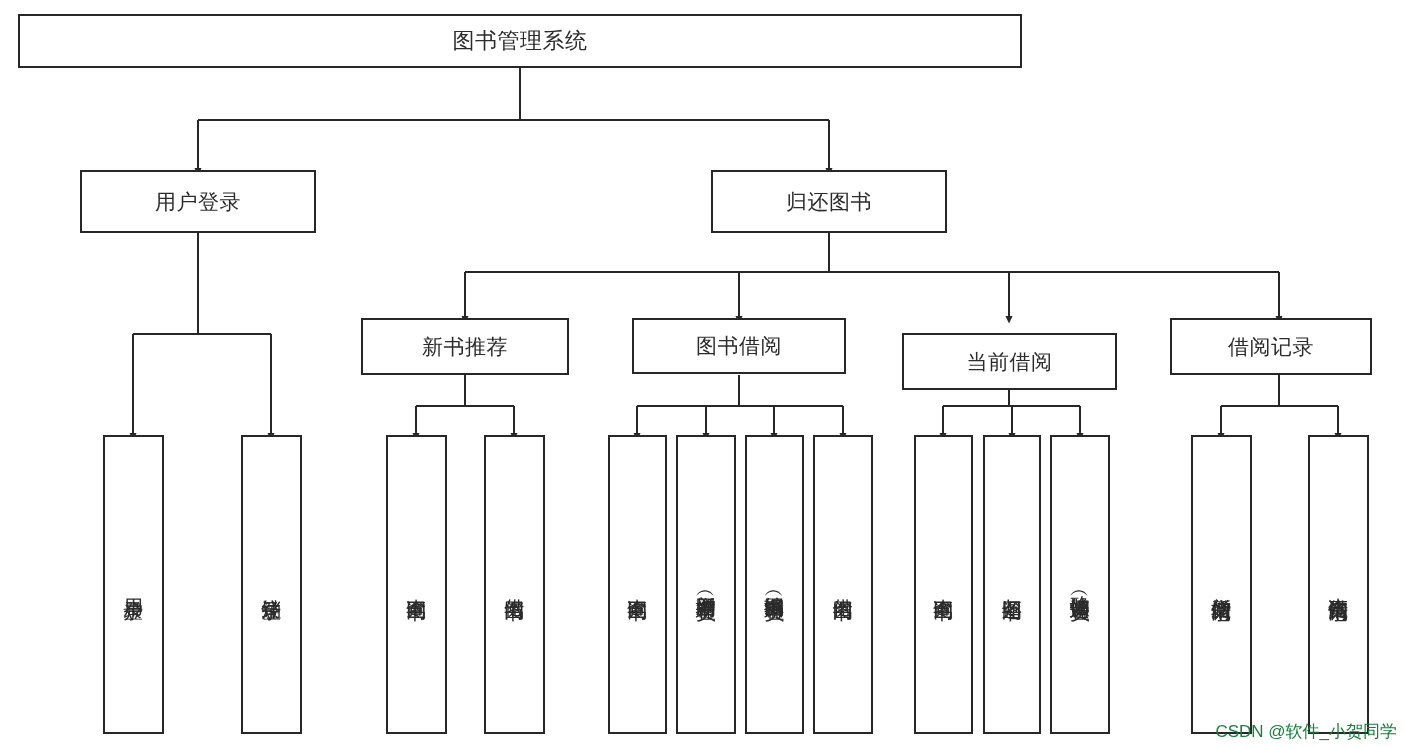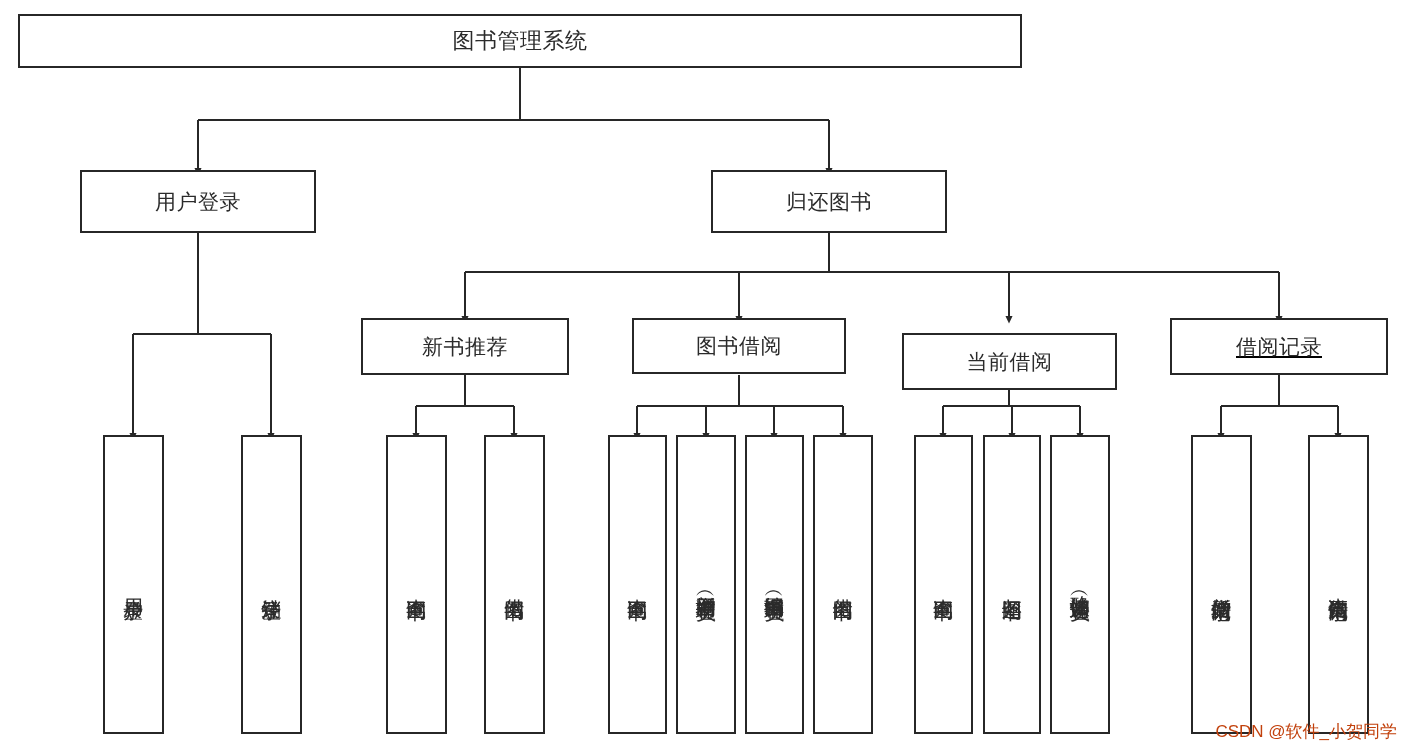--- a/index.html
+++ b/index.html
@@ -53,21 +53,21 @@
     white-space: normal;
     max-height: 290px;
   }
   .node.root .label { font-size: 22px; }
 
   #watermark {
     position: absolute;
     right: 8px;
     bottom: 4px;
     font-size: 17px;
-    color: #c2410c;
+    color: #15803d;
     white-space: nowrap;
     pointer-events: none;
     font-family: "Liberation Sans", "DejaVu Sans", sans-serif;
   }
 </style>
 </head>
 <body>
 
 <div id="diagram-root">
   <svg class="edges" viewBox="0 0 1405 747" xmlns="http://www.w3.org/2000/svg" id="edge-svg">
@@ -139,21 +139,21 @@
       </div>
       <div class="node" style="left: 361px; top: 318px; width: 208px; height: 57px;">
         <span class="label">新书推荐</span>
       </div>
       <div class="node" style="left: 632px; top: 318px; width: 214px; height: 56px;">
         <span class="label">图书借阅</span>
       </div>
       <div class="node" style="left: 902px; top: 333px; width: 215px; height: 57px; align-items: center;">
         <span class="label">当前借阅</span>
       </div>
-      <div class="node" style="left: 1170px; top: 318px; width: 218px; height: 57px; text-decoration: underline;">
+      <div class="node" style="left: 1170px; top: 318px; width: 202px; height: 57px;">
         <span class="label">借阅记录</span>
       </div>
       <div class="node vertical" style="left: 103px; top: 435px; width: 61px; height: 299px;">
         <span class="label">用户登录</span>
       </div>
       <div class="node vertical" style="left: 241px; top: 435px; width: 61px; height: 299px;">
         <span class="label">注销登录</span>
       </div>
       <div class="node vertical" style="left: 386px; top: 435px; width: 61px; height: 299px;">
         <span class="label">查询图书</span>

